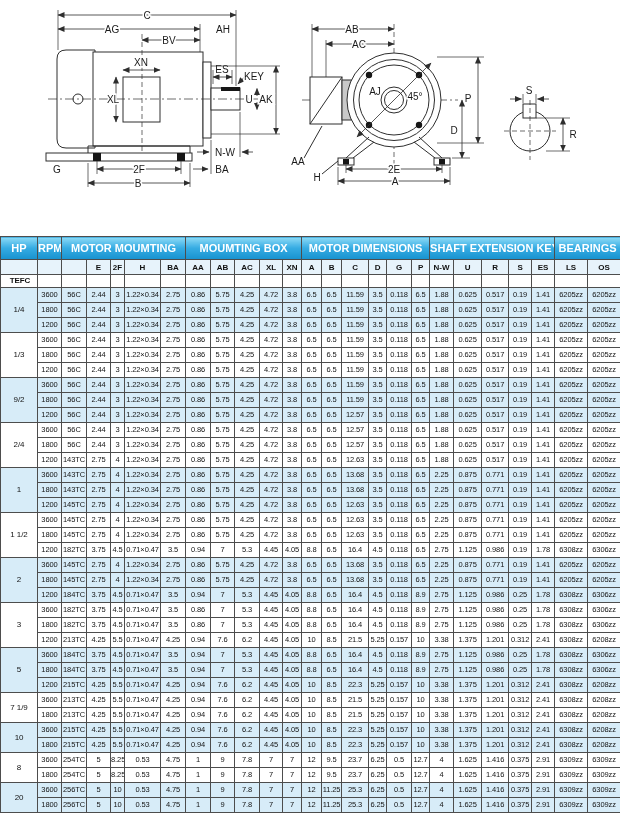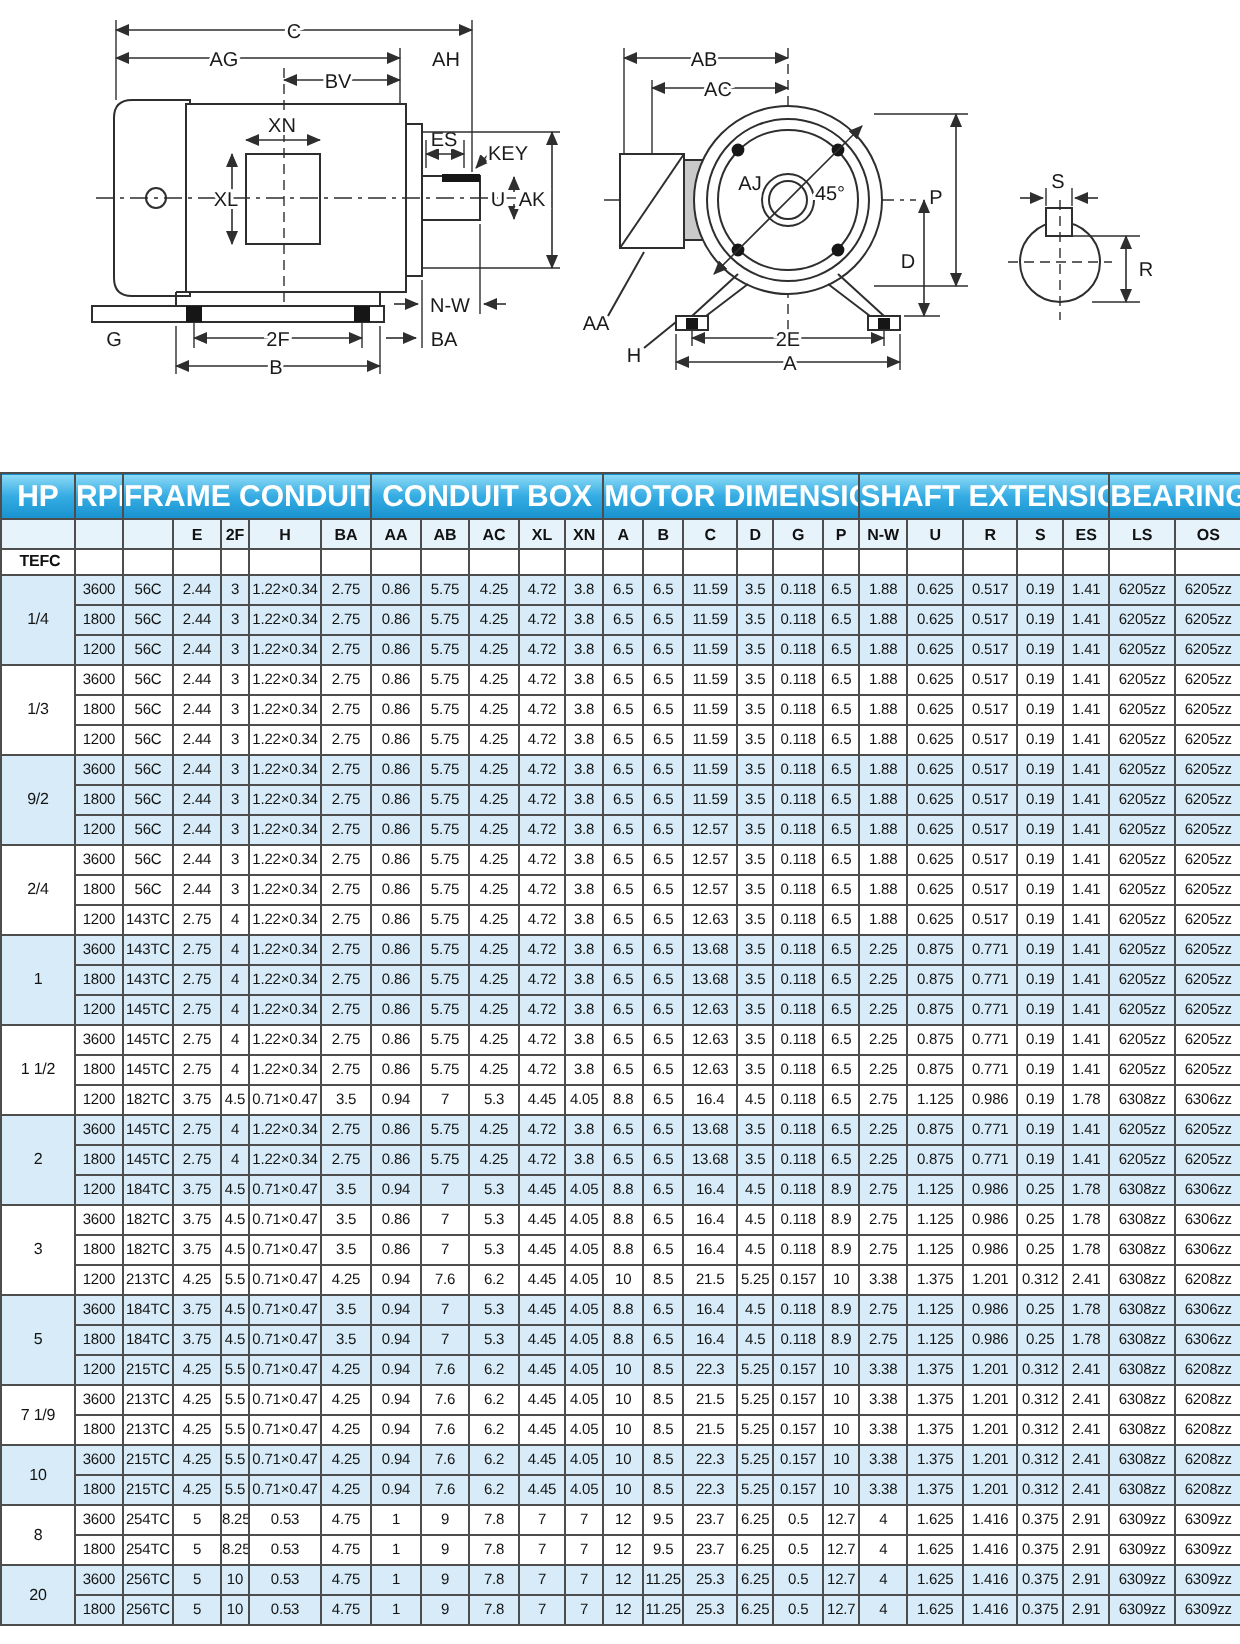--- a/index.html
+++ b/index.html
@@ -9,21 +9,21 @@
   .ln{stroke:#2e2e2e;stroke-width:1;fill:none;}
   .fw{fill:#ffffff;}
   .dim{stroke:#2e2e2e;stroke-width:0.8;fill:none;marker-start:url(#aS);marker-end:url(#aE);}
   .arr{stroke:#2e2e2e;stroke-width:0.8;fill:none;marker-end:url(#aE);}
   .ext{stroke:#2e2e2e;stroke-width:0.7;fill:none;}
   .cl{stroke:#2e2e2e;stroke-width:0.7;fill:none;stroke-dasharray:9 3 2 3;}
   .dsh{stroke:#2e2e2e;stroke-width:0.7;fill:none;stroke-dasharray:5 3;}
   .lbl{font:10px "Liberation Sans",sans-serif;fill:#1a1a1a;paint-order:stroke fill;stroke:#fff;stroke-width:3;text-anchor:middle;}
   #spec{border-collapse:collapse;table-layout:fixed;width:620px;margin-top:2px;}
   #spec th,#spec td{border:1px solid #4d4d4d;text-align:center;vertical-align:middle;padding:0;overflow:hidden;white-space:nowrap;}
-  .group-row th{height:22px;font-weight:bold;font-size:15px;font-family:"Liberation Sans",sans-serif;color:#fff;
+  .group-row th{height:22px;font-weight:bold;font-size:11px;font-family:"Liberation Sans",sans-serif;color:#fff;
     background:linear-gradient(180deg,#8cdaf6 0%,#36ace3 48%,#1792cf 100%);border-color:#17709f;}
   .sub-row th{height:14px;font-weight:bold;font-size:8px;background:#e7f3fb;color:#111;}
   .section-row td{height:12px;background:#fff;font-weight:bold;font-size:8px;color:#111;}
   .section-cell{text-align:center;padding-left:2px !important;}
   tbody td{height:14px;font-size:7.5px;line-height:1;color:#131313;letter-spacing:-0.1px;}
   tr.shaded td{background:#d7ecf8;}
   tr.plain td{background:#ffffff;}
   .hp-cell{font-size:8px;}
 </style>
 </head>
@@ -210,22 +210,22 @@
       <col style="width:27px">
         <col style="width:23px">
         <col style="width:23px">
         <col style="width:33px">
       <col style="width:33px">
     </colgroup>
     <thead>
         <tr class="group-row">
           <th colspan="1">HP</th>
           <th colspan="1">RPM</th>
-          <th colspan="5">FRAME CONDUIT</th>
-          <th colspan="5">CONDUIT BOX</th>
+          <th colspan="5">MOTOR MOUMTING</th>
+          <th colspan="5">MOUMTING BOX</th>
           <th colspan="6">MOTOR DIMENSIONS</th>
           <th colspan="5">SHAFT EXTENSION KEY SEAT</th>
           <th colspan="2">BEARINGS</th>
         </tr>
         <tr class="sub-row">
           <th></th>
           <th></th>
           <th></th>
           <th>E</th>
           <th>2F</th>

